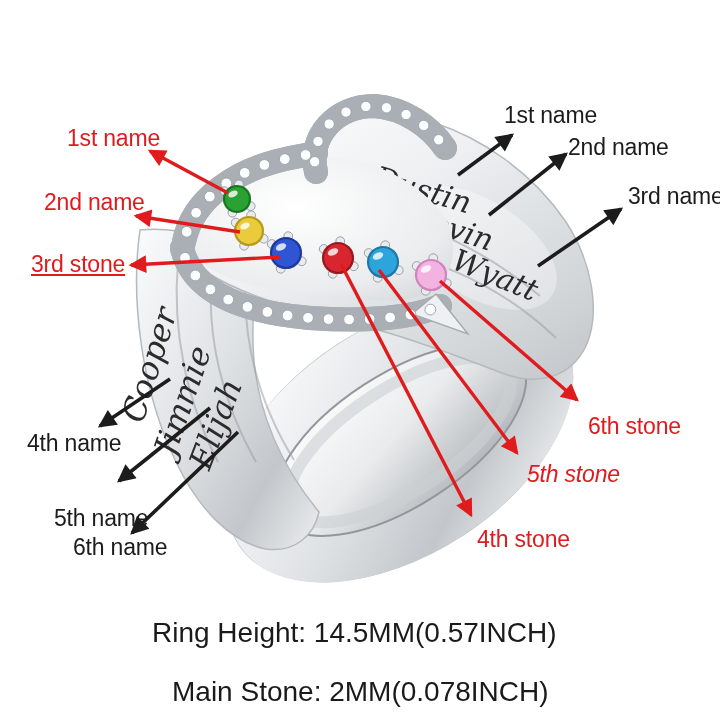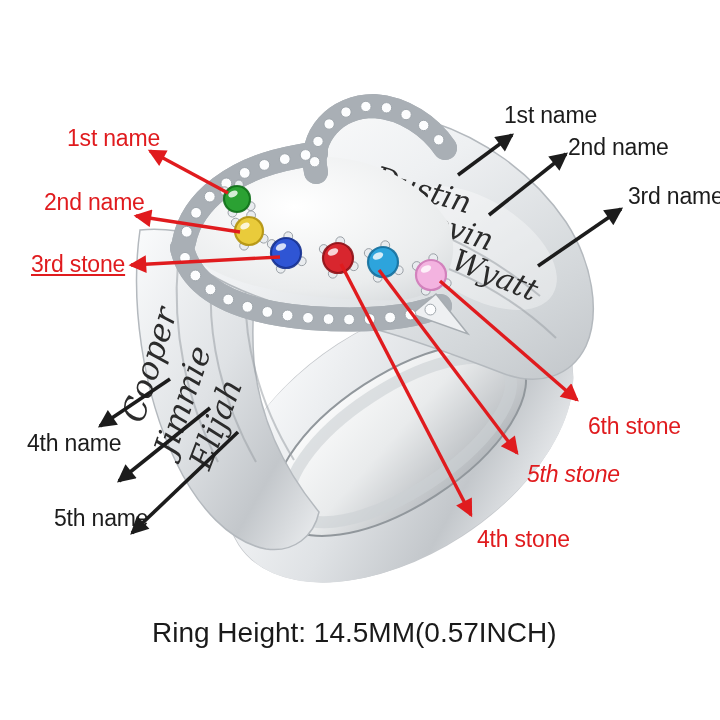--- a/index.html
+++ b/index.html
@@ -219,15 +219,17 @@
   <div class="lbl red" style="left:31px;top:252px;text-decoration:underline;">3rd stone</div>
   <div class="lbl red" style="left:477px;top:527px;">4th stone</div>
   <div class="lbl red" style="left:527px;top:462px;font-style:italic;">5th stone</div>
   <div class="lbl red" style="left:588px;top:414px;">6th stone</div>
 
   <div class="lbl blk" style="left:504px;top:103px;">1st name</div>
   <div class="lbl blk" style="left:568px;top:135px;">2nd name</div>
   <div class="lbl blk" style="left:628px;top:184px;">3rd name</div>
   <div class="lbl blk" style="left:27px;top:431px;">4th name</div>
   <div class="lbl blk" style="left:54px;top:484px;margin-top:22px;">5th name</div>
+  <div class="lbl blk" style="left:73px;top:535px;">6th name</div>
 
   <div class="spec" style="left:152px;top:617px;">Ring Height: 14.5MM(0.57INCH)</div>
+  <div class="spec" style="left:172px;top:676px;">Main Stone:  2MM(0.078INCH)</div>
 </div>
 
 </body></html>

